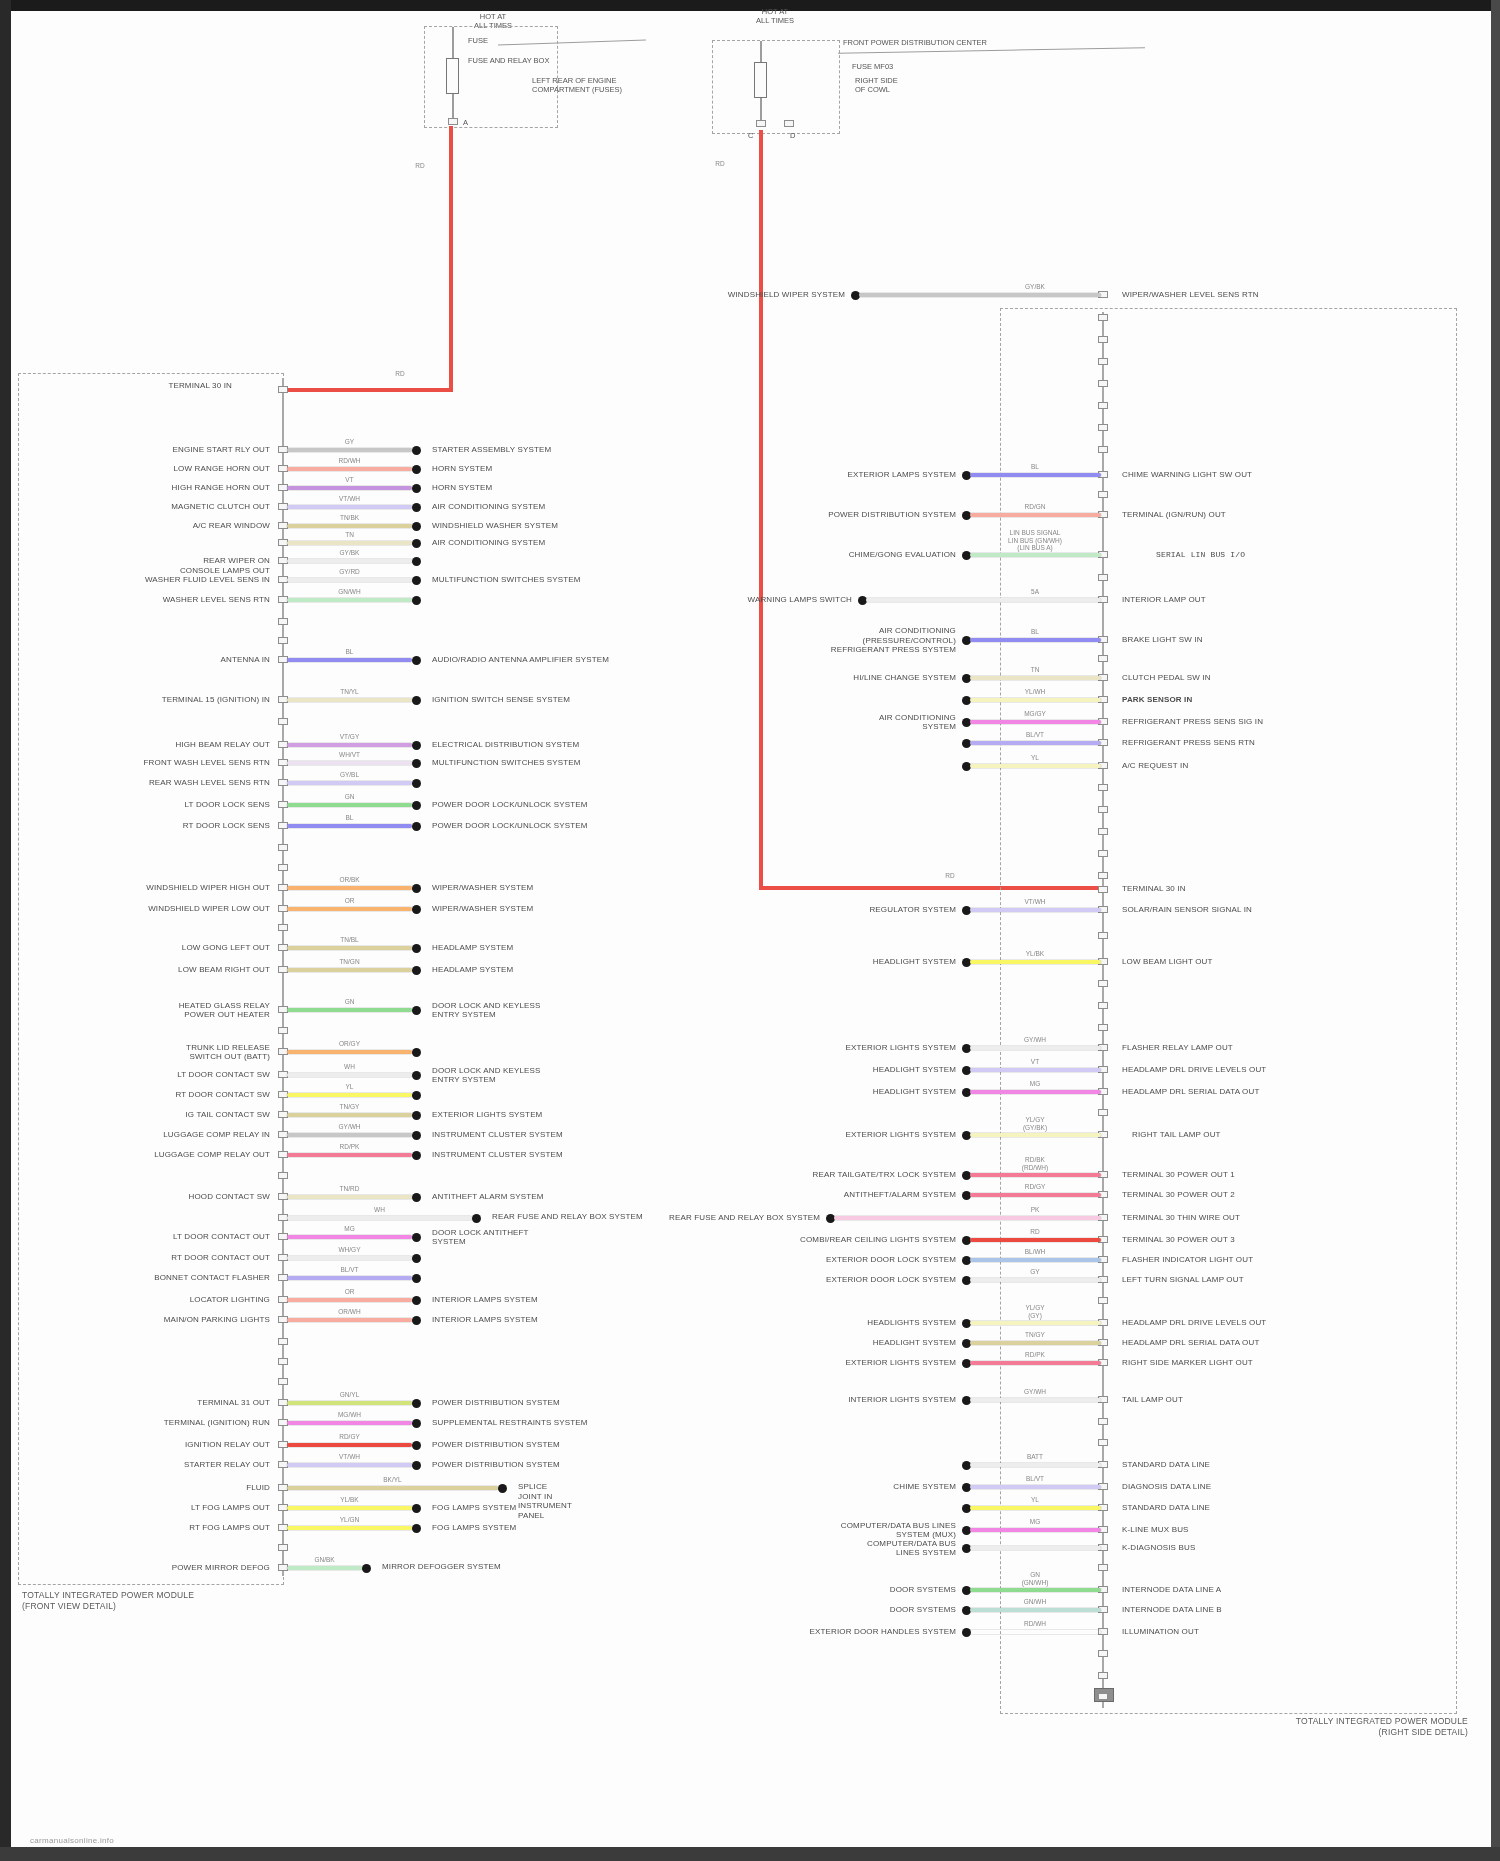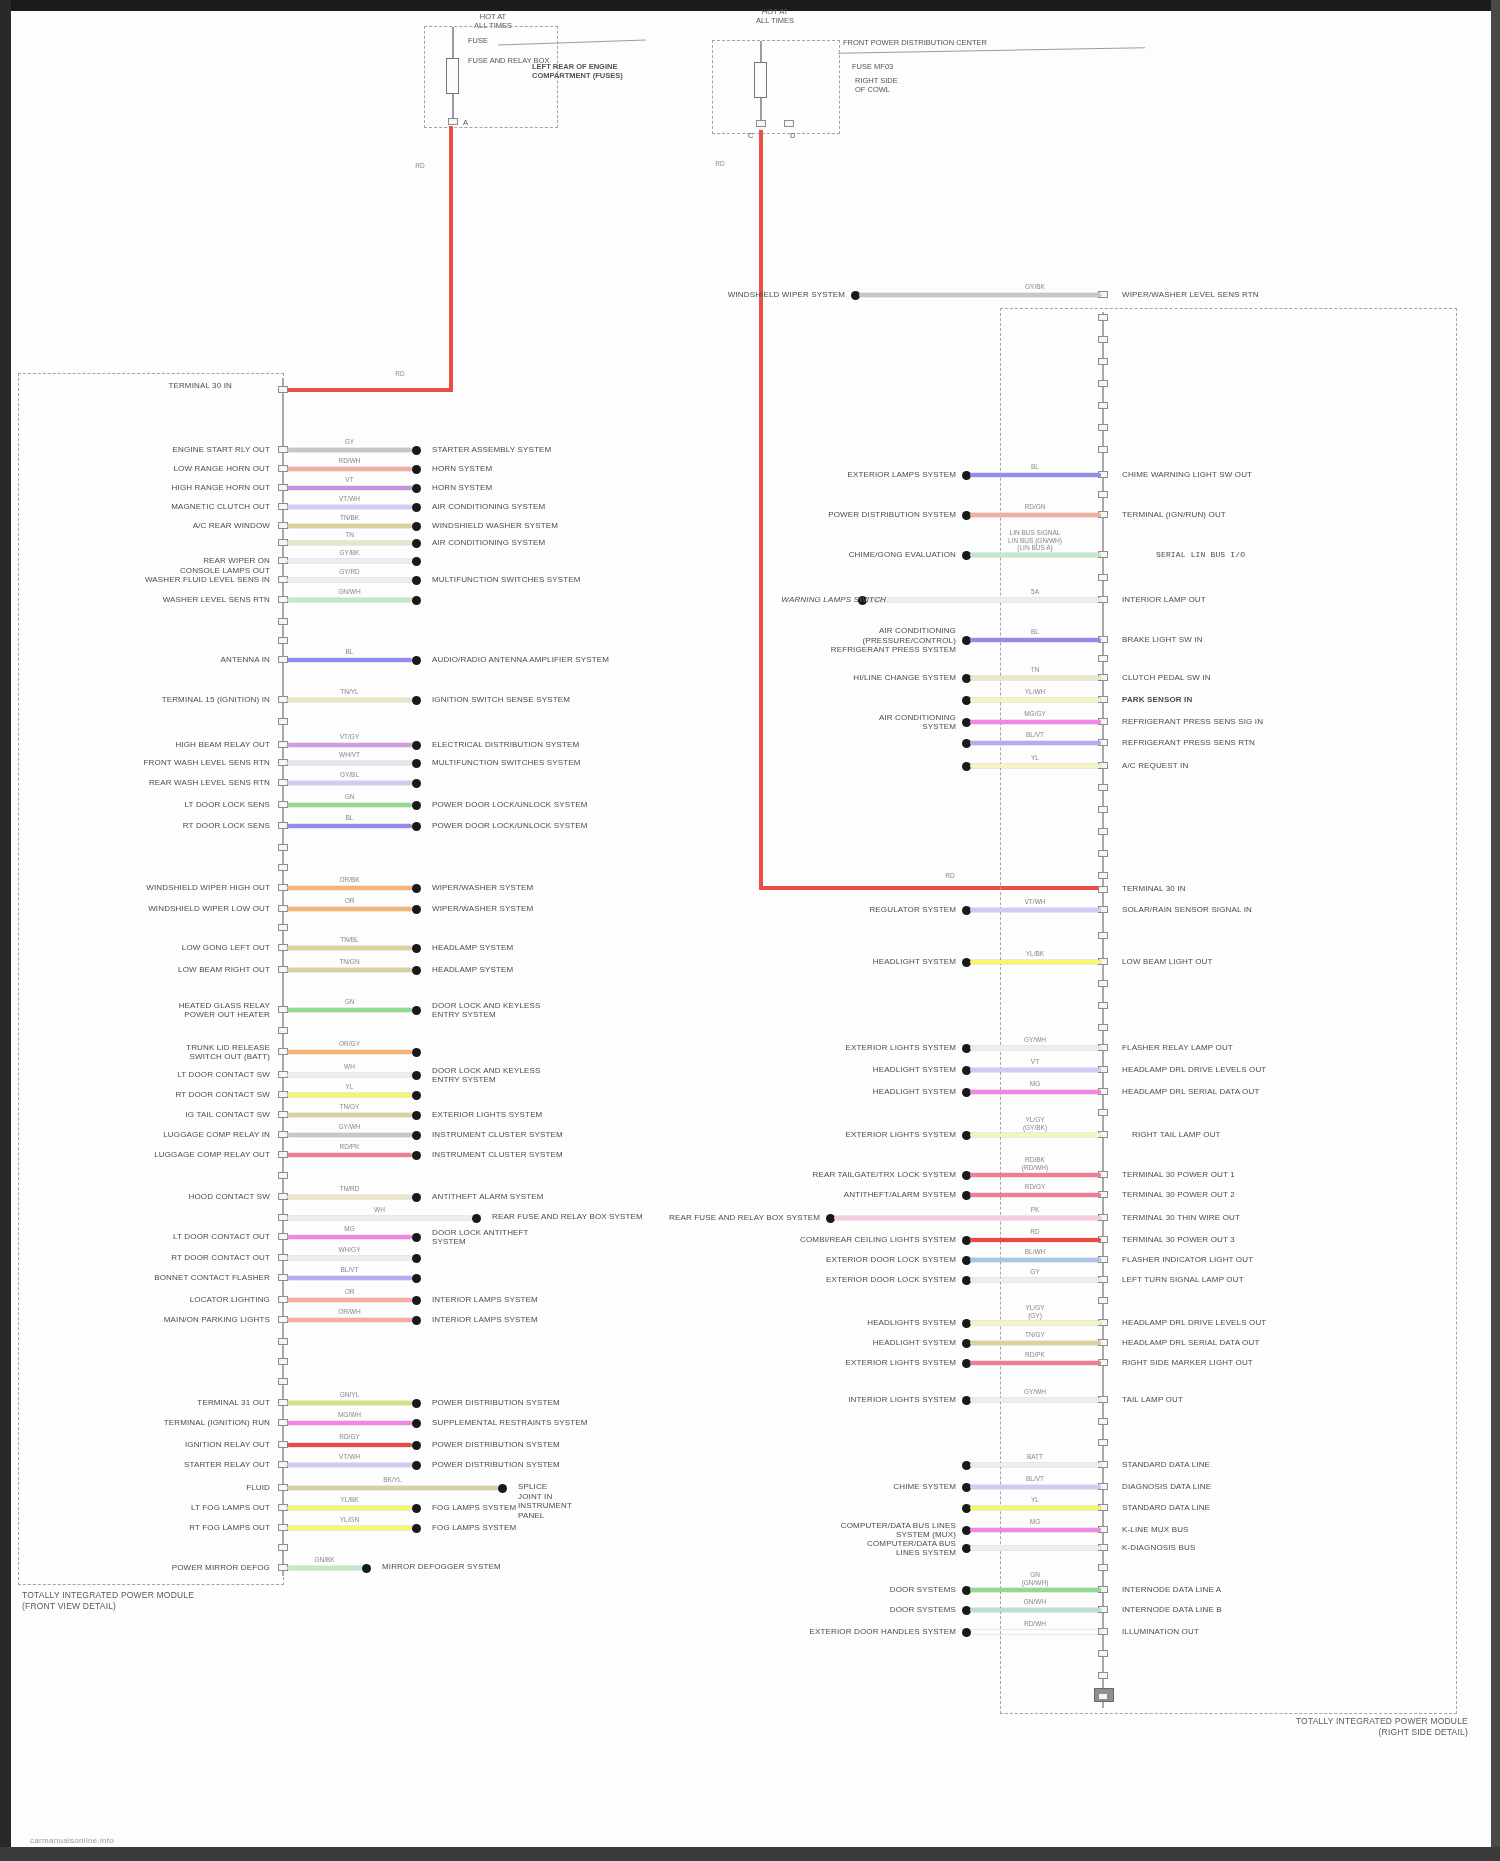--- a/index.html
+++ b/index.html
@@ -38,21 +38,21 @@
 ALL TIMES</div>
     <div class="dashbox" style="left:424px;top:26px;width:132px;height:100px;"></div>
     <div class="thinline" style="left:452px;top:27px;width:2px;height:31px;"></div>
     <div class="fusebody" style="left:446px;top:58px;"></div>
     <div class="thinline" style="left:452px;top:94px;width:2px;height:26px;"></div>
     <div class="pin" style="left:448px;top:118px;"></div>
     <div class="fuselbl" style="left:463px;top:118px;">A</div>
     <div class="fuselbl" style="left:468px;top:36px;">FUSE</div>
     <div class="thinline" style="left:498px;top:42px;width:148px;height:1px;transform:rotate(-2deg);"></div>
     <div class="fuselbl" style="left:468px;top:56px;">FUSE AND RELAY BOX</div>
-    <div class="fuselbl" style="left:532px;top:62px;font-weight:bold;">LEFT REAR OF ENGINE
+    <div class="fuselbl" style="left:532px;top:76px;">LEFT REAR OF ENGINE
 COMPARTMENT (FUSES)</div>
 
     <div class="redline" style="left:449px;top:126px;width:4px;height:264px;"></div>
     <div class="redline" style="left:285px;top:388px;width:168px;height:4px;"></div>
     <div class="wl" style="left:400px;top:162px;width:40px;">RD</div>
     <div class="wl" style="left:380px;top:370px;width:40px;">RD</div>
 
     <div class="fuselbl" style="left:740px;top:7px;text-align:center;width:70px;">HOT AT
 ALL TIMES</div>
     <div class="dashbox" style="left:712px;top:40px;width:126px;height:92px;"></div>
@@ -362,21 +362,21 @@
         <div class="dot" style="left: 962px; top: 551px;"></div>
         <div class="wire" style="left: 970px; top: 553px; width: 131px; background: rgb(191, 231, 196);"></div>
         <div class="lbl r" style="right: 544px; top: 550px; width: 300px;">CHIME/GONG EVALUATION</div>
         <div class="wl" style="left: 990px; top: 529px; width: 90px;">LIN BUS SIGNAL
 LIN BUS (GN/WH)
 (LIN BUS A)</div>
         <div class="lbl" style="left: 1156px; top: 550px; font-family: Liberation Mono, monospace;">SERIAL LIN BUS I/O</div>
         <div class="pin" style="left: 1098px; top: 596px;"></div>
         <div class="dot" style="left: 858px; top: 596px;"></div>
         <div class="wire" style="left: 866px; top: 598px; width: 235px; background: rgb(235, 235, 235);"></div>
-        <div class="lbl r" style="right: 614px; top: 595px; width: 300px; font-style: italic;">WARNING LAMPS SWITCH</div>
+        <div class="lbl r" style="right: 648px; top: 595px; width: 300px;">WARNING LAMPS SWITCH</div>
         <div class="wl" style="left: 990px; top: 588px; width: 90px;">5A</div>
         <div class="lbl" style="left: 1122px; top: 595px;">INTERIOR LAMP OUT</div>
         <div class="pin" style="left: 1098px; top: 636px;"></div>
         <div class="dot" style="left: 962px; top: 636px;"></div>
         <div class="wire" style="left: 970px; top: 638px; width: 131px; background: rgb(144, 140, 240);"></div>
         <div class="lbl r" style="right: 544px; top: 626px; width: 300px;">AIR CONDITIONING
 (PRESSURE/CONTROL)
 REFRIGERANT PRESS SYSTEM</div>
         <div class="wl" style="left: 990px; top: 628px; width: 90px;">BL</div>
         <div class="lbl" style="left: 1122px; top: 635px;">BRAKE LIGHT SW IN</div>

